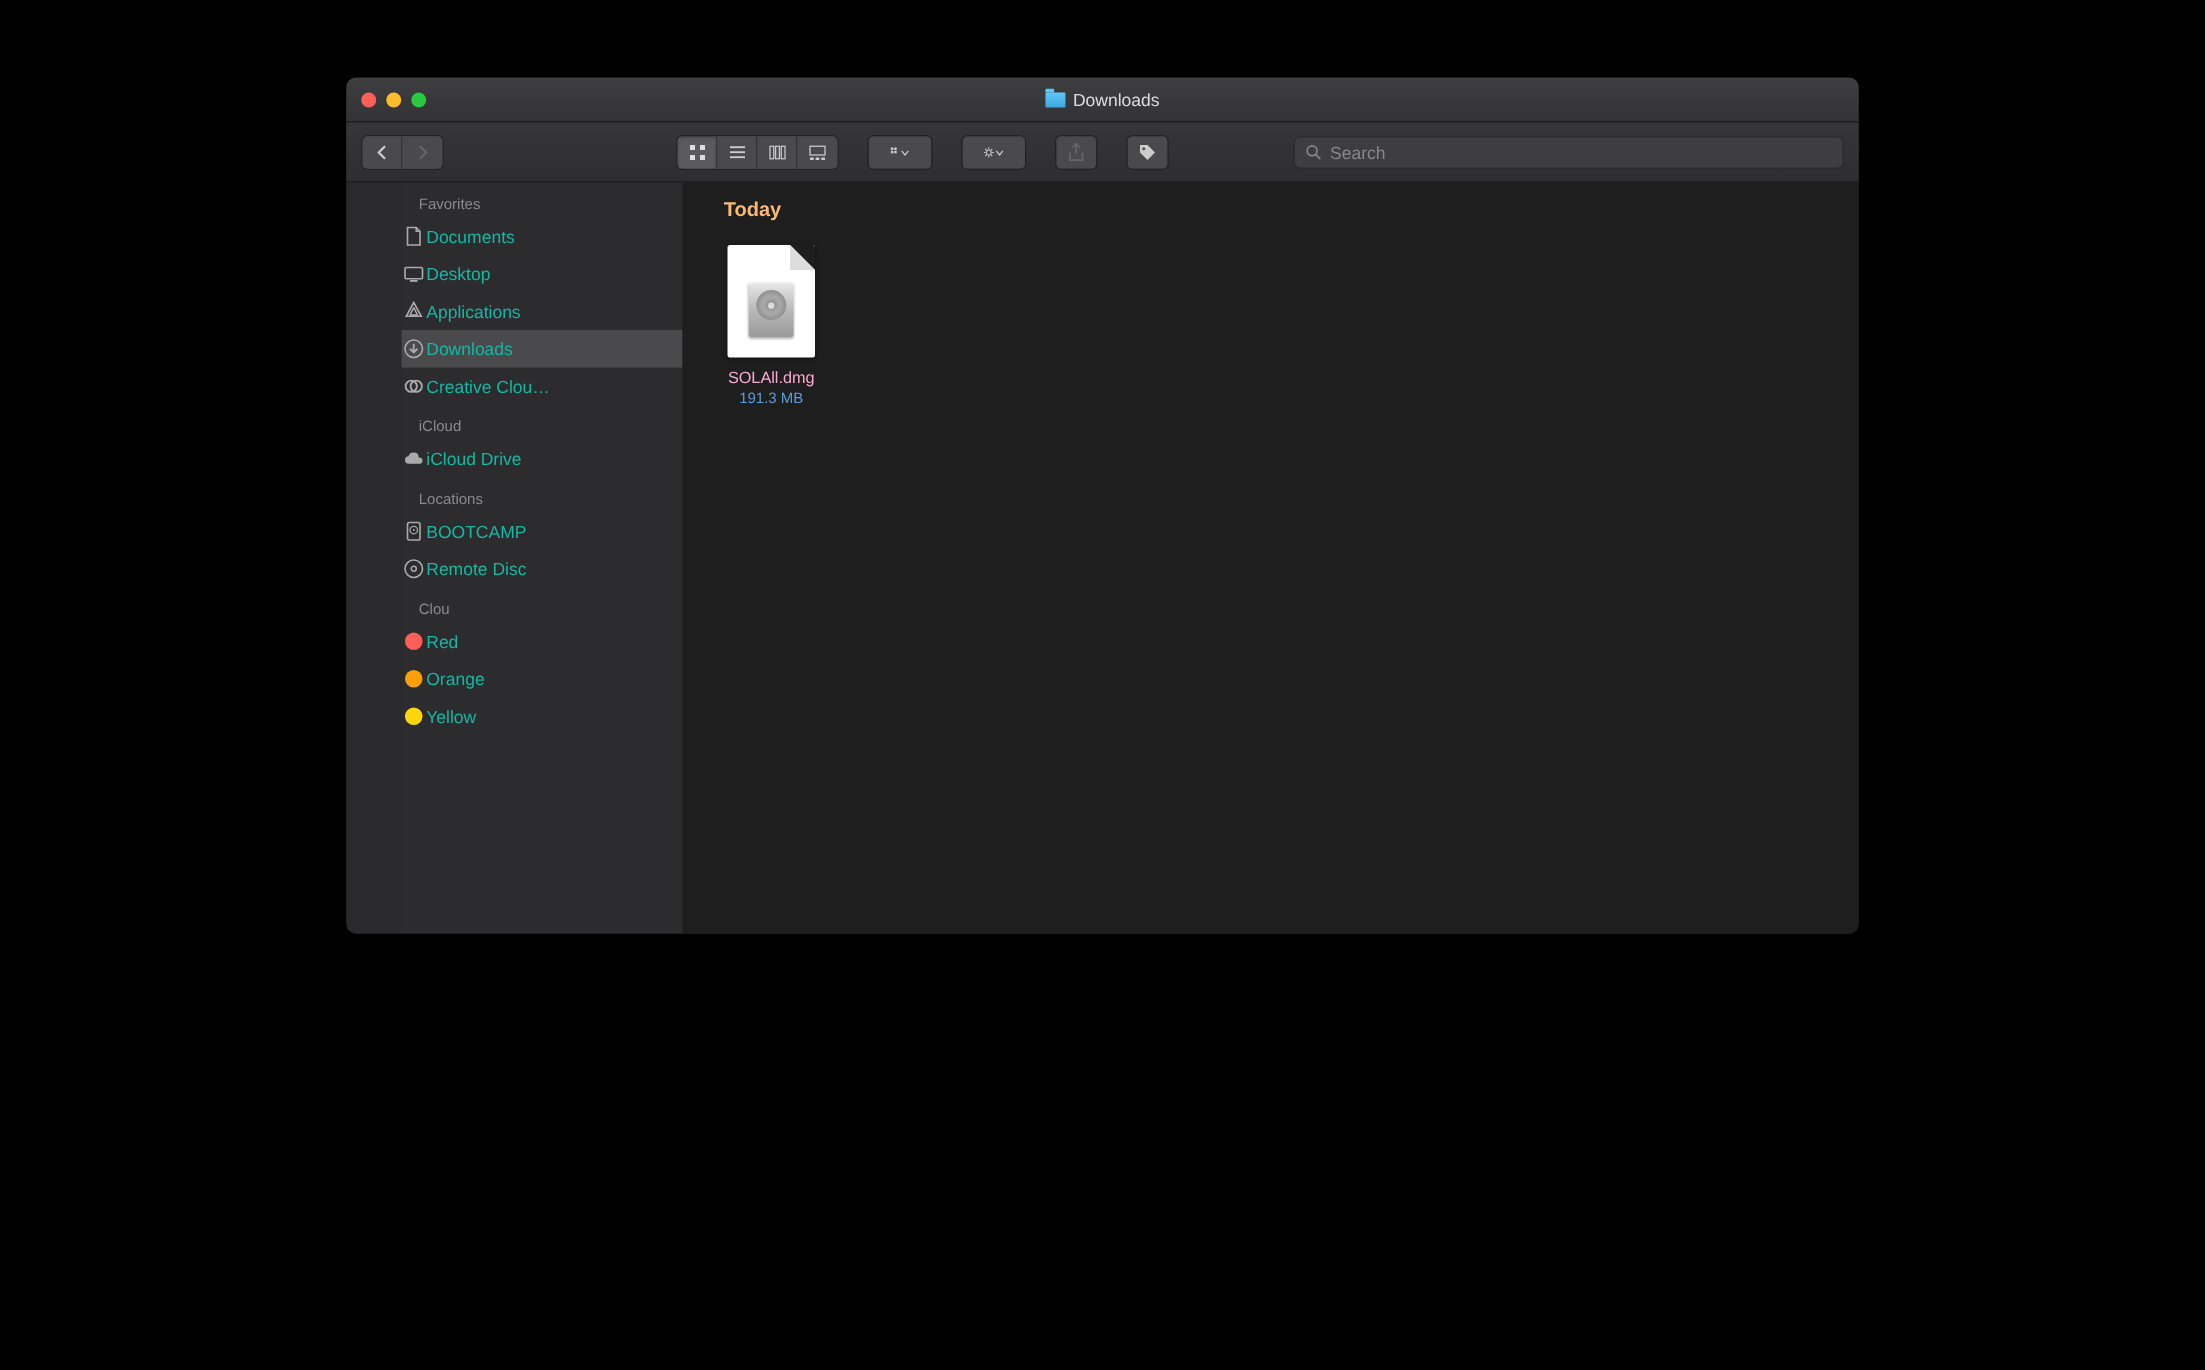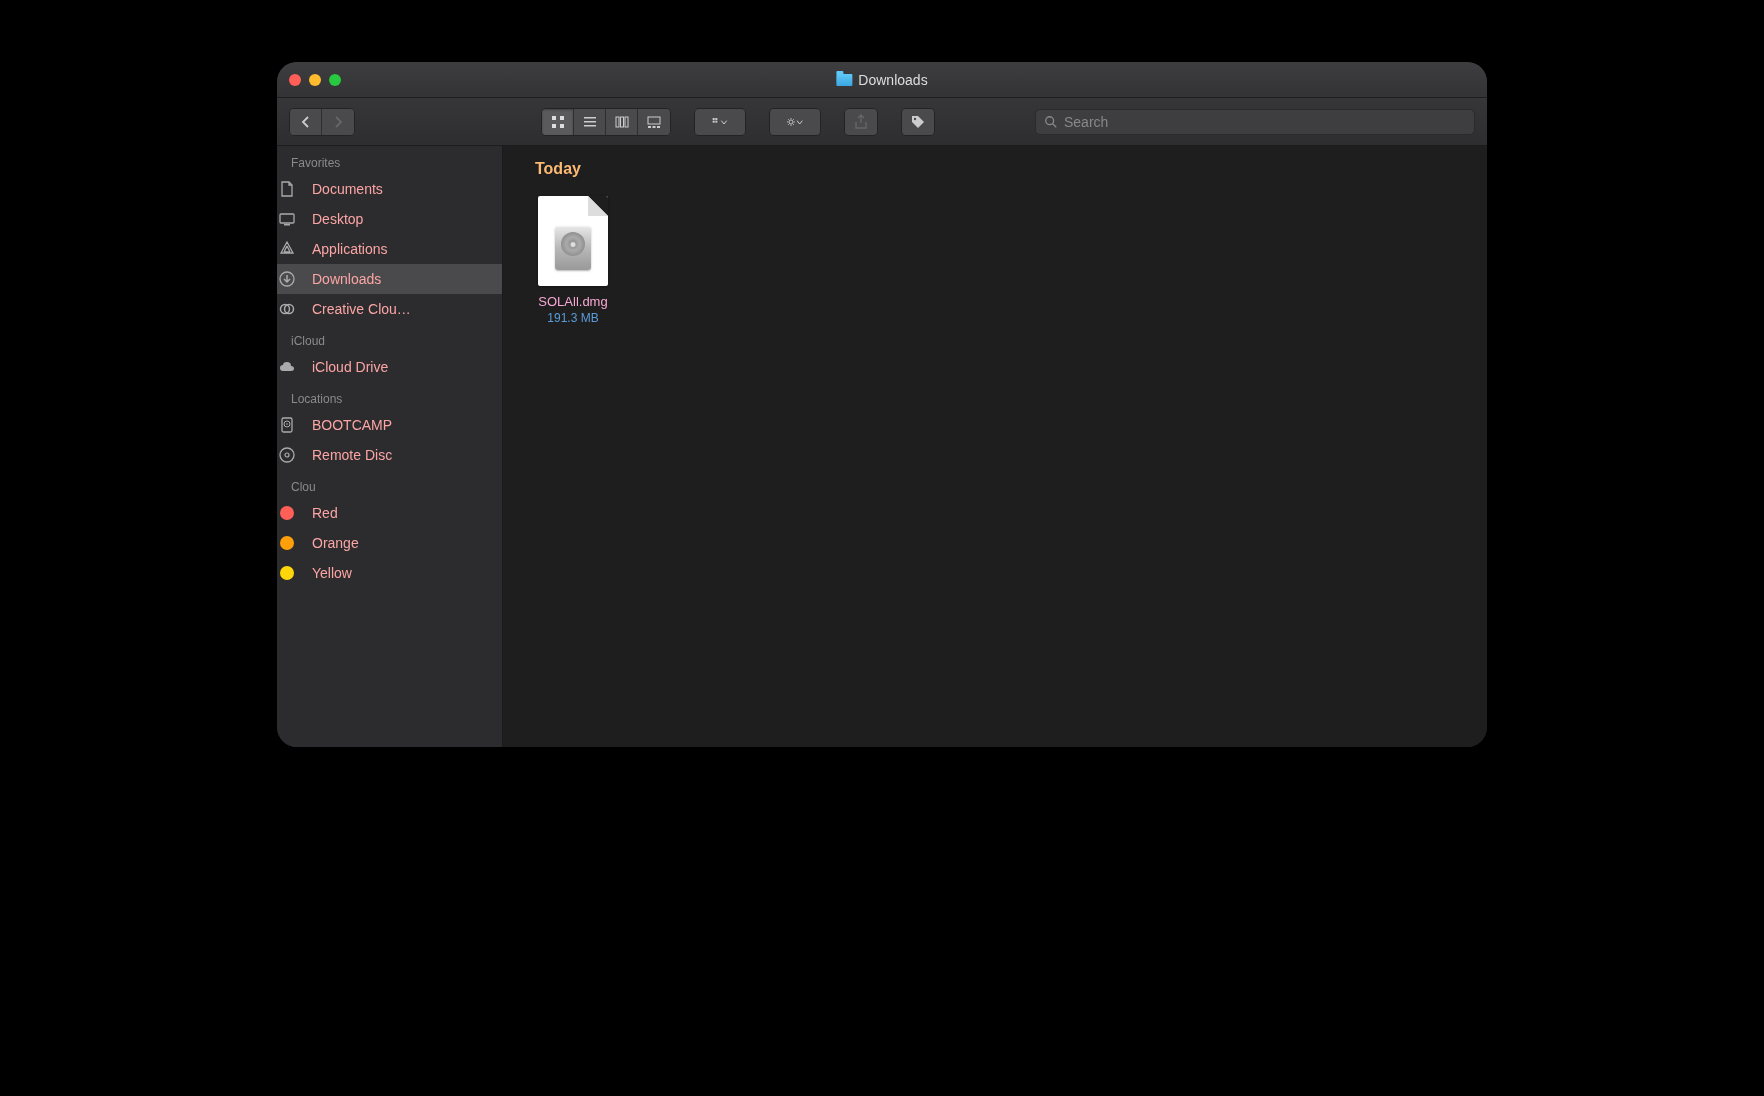--- a/index.html
+++ b/index.html
@@ -10,21 +10,21 @@
   height: 1096px;
   display: flex;
   align-items: flex-start;
   justify-content: center;
   padding-top: 62px;
 }
 .window {
   width: 1210px;
   height: 685px;
   background: #2a2a2c;
-  border-radius: 20px;
+  border-radius: 8px;
   overflow: hidden;
   box-shadow: 0 20px 60px rgba(0,0,0,0.5);
   display: flex;
   flex-direction: column;
   justify-content: center;
 }
 .titlebar {
   height: 36px;
   background: linear-gradient(to bottom, #3e3e40 0%, #333335 100%);
   display: flex;
@@ -111,40 +111,40 @@
 .search-wrap svg { width: 14px; height: 14px; flex-shrink: 0; }
 .search-wrap input {
   background: transparent;
   border: none;
   outline: none;
   color: #ddd;
   font-size: 14px;
   width: 100%;
 }
 .search-wrap input::placeholder { color: #888; }
-.body-area { flex: 1; display: flex; overflow: hidden; }
+.body-area { flex: 1; display: flex; overflow: hidden; margin-left: 44px; }
 .sidebar {
   width: 226px;
   background: #2c2c2e;
   border-right: 1px solid #1a1a1a;
   overflow-y: auto;
   padding-bottom: 10px;
 }
 .section-header {
   color: #8a8a8c;
   font-size: 12px;
   font-weight: 500;
   padding: 10px 14px 4px;
 }
 .sidebar-item {
   display: flex;
   align-items: center;
-  gap: 15px;
+  gap: 0;
   padding: 5px 0;
-  color: #fca5a5;
+  color: #14b8a6;
   font-size: 14px;
   cursor: pointer;
   white-space: nowrap;
   overflow: hidden;
   text-overflow: ellipsis;
 }
 .sidebar-item.selected { background: #4a4a4c; }
 .sidebar-icon {
   width: 20px; height: 20px;
   display: flex; align-items: center; justify-content: center;

